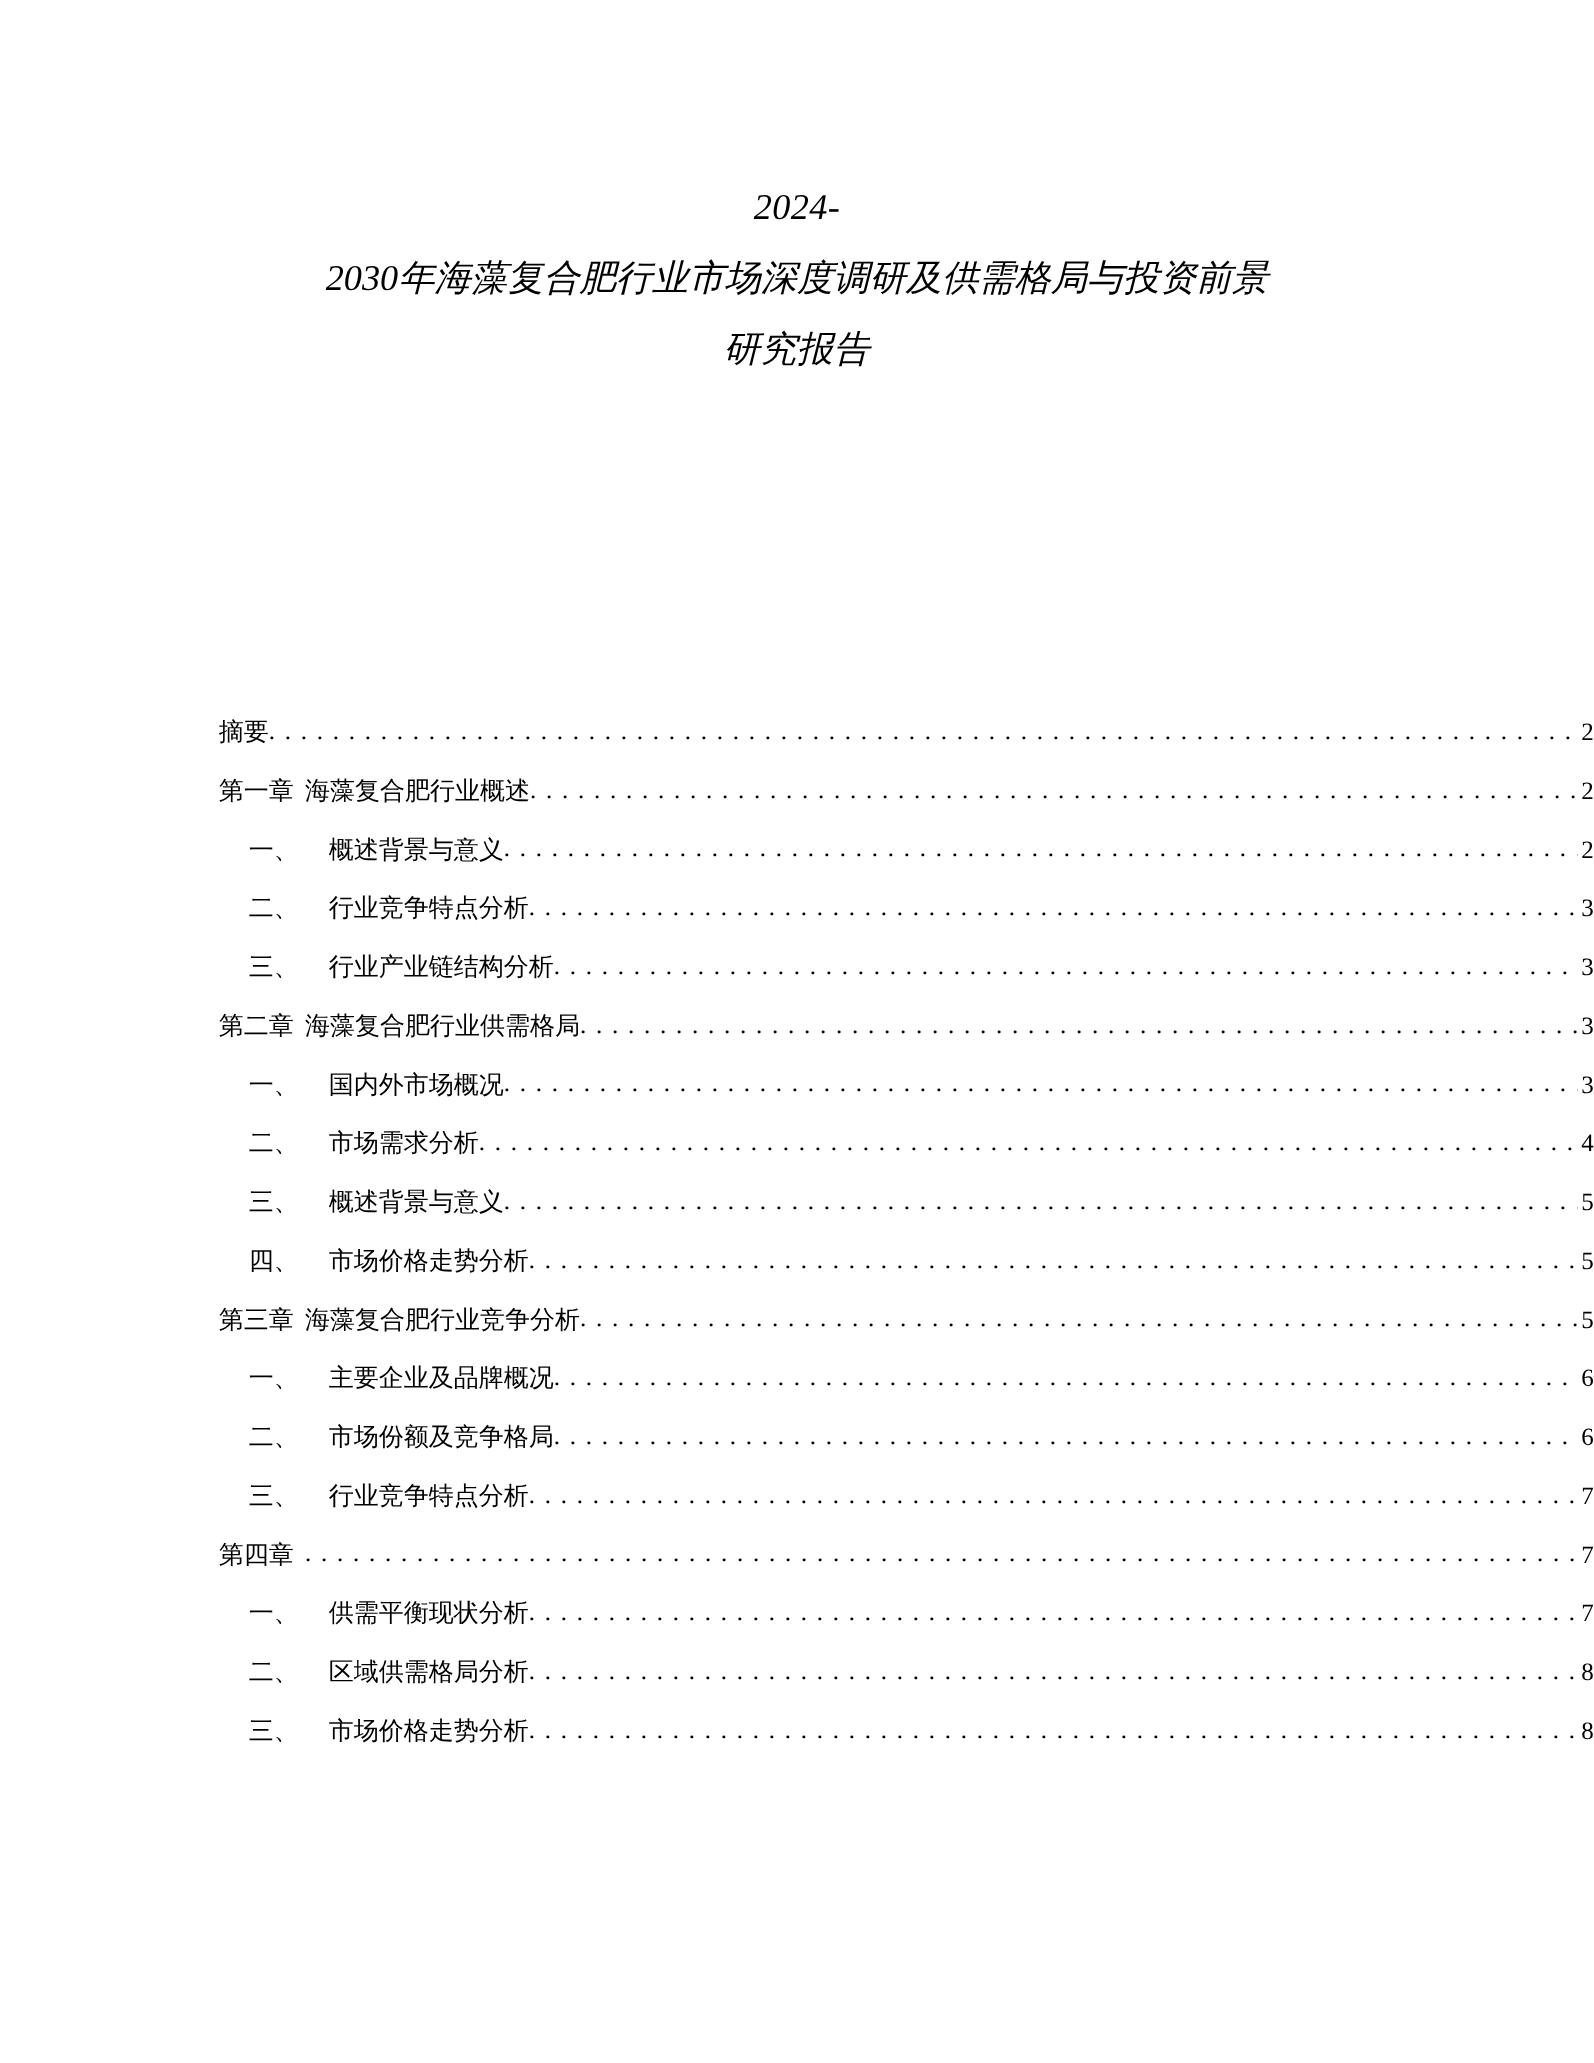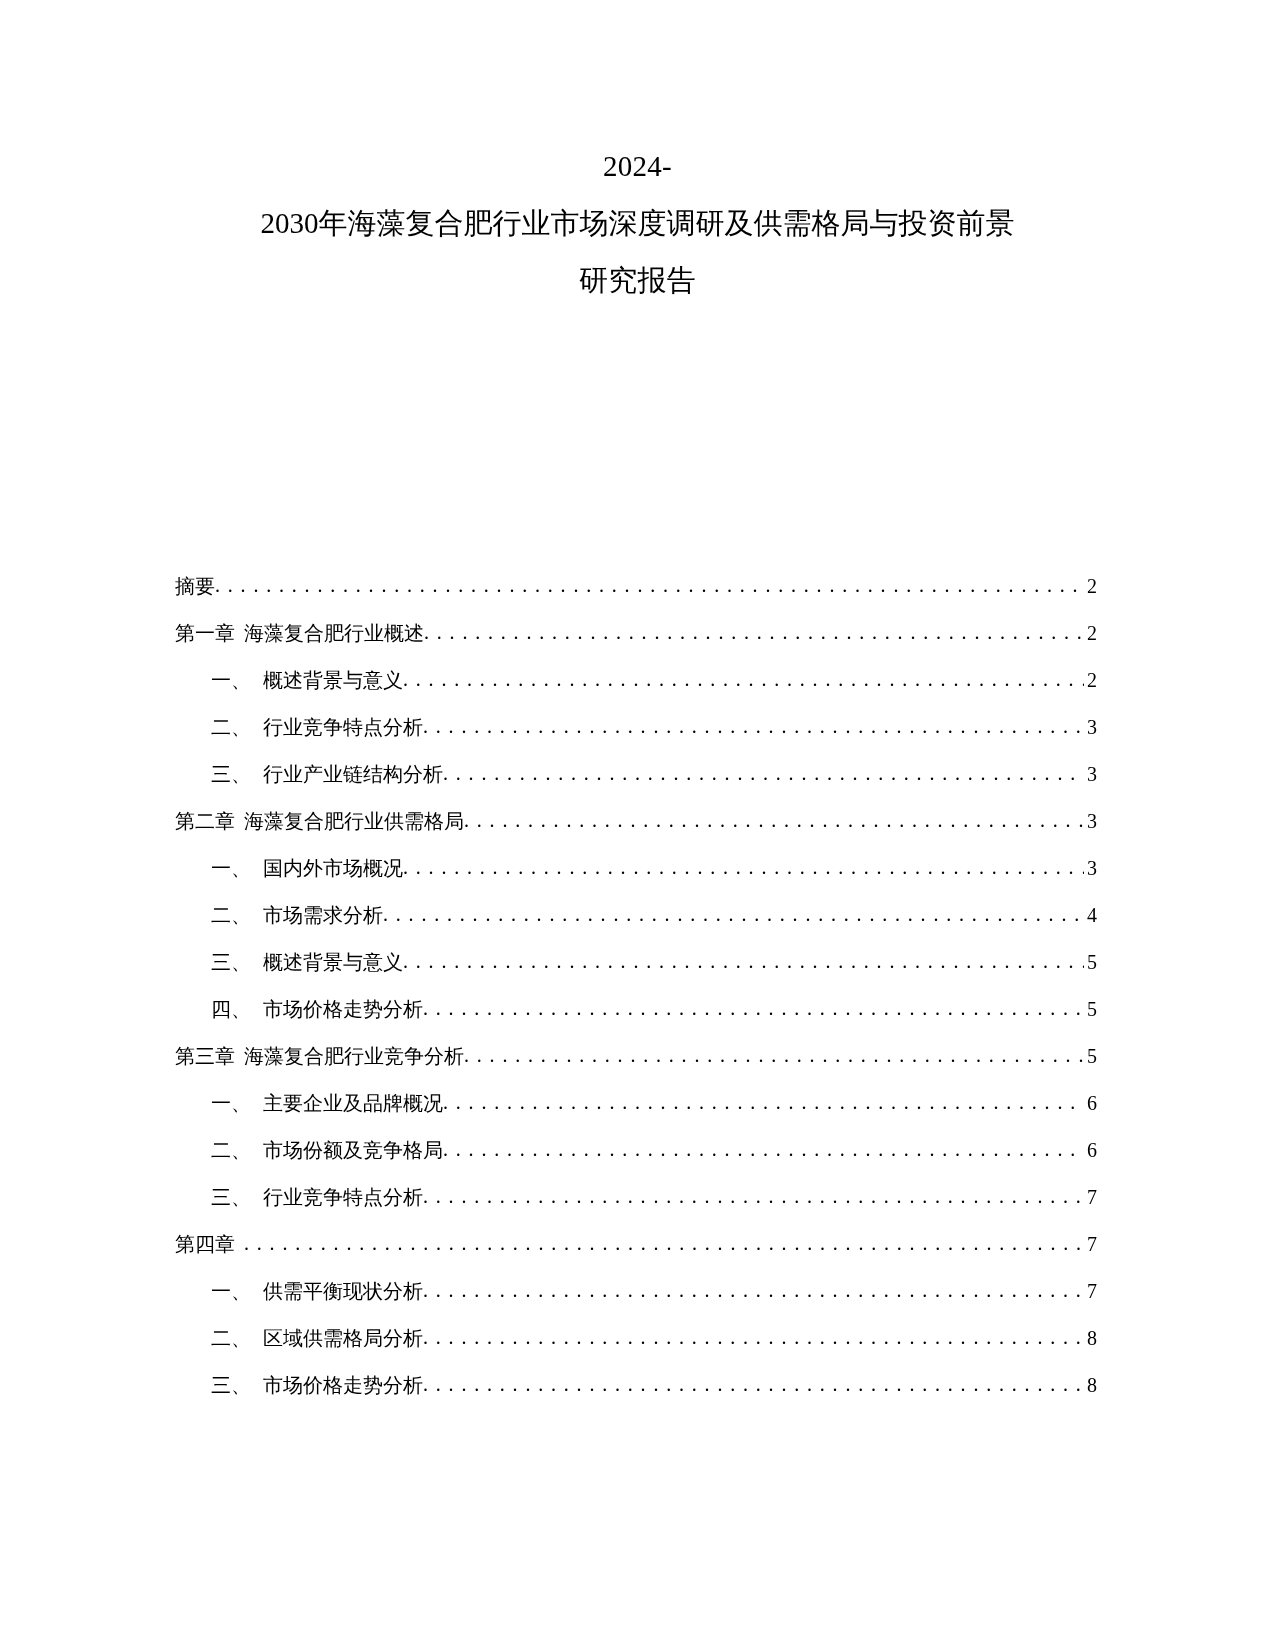--- a/index.html
+++ b/index.html
@@ -31,52 +31,51 @@
     top: 138px;
     width: 925px;
     text-align: center;
   }
   .title-line {
     font-size: 29px;
     line-height: 57px;
     letter-spacing: 0.3px;
     color: #000;
     white-space: nowrap;
+    font-style: italic;
   }
   .title-line.l2 {
     letter-spacing: 0px;
   }
 
   
   .toc {
     position: absolute;
     left: 0;
     top: 563px;
     width: 1275px;
   }
   .toc-row {
     position: relative;
     display: flex;
     align-items: baseline;
     height: 47px;
     padding-left: 175px;
-    padding-right: 178px;
     box-sizing: border-box;
     font-size: 20px;
     line-height: 47px;
   }
   .toc-row.lvl2 {
     padding-left: 199px;
   }
 
   .toc-num {
     flex: 0 0 auto;
     white-space: nowrap;
     display: inline-block;
-    text-align: center;
   }
   .toc-row.lvl2 .toc-num {
     width: 64px;
   }
   .toc-row.lvl1 .toc-num {
     margin-right: 9px;
   }
   .toc-label {
     flex: 0 0 auto;
     white-space: nowrap;

